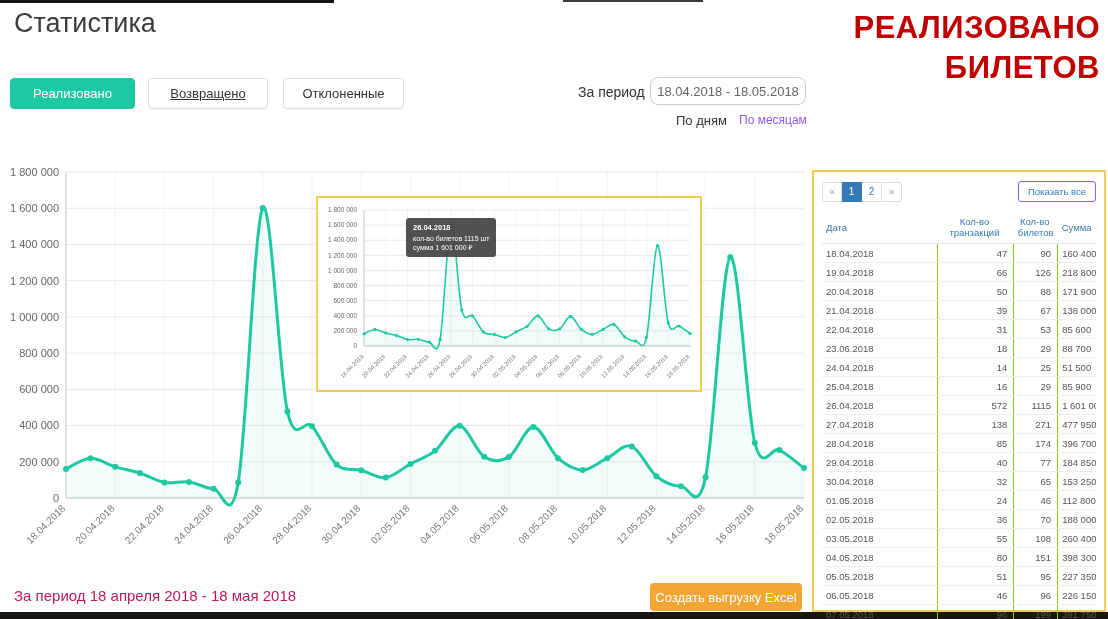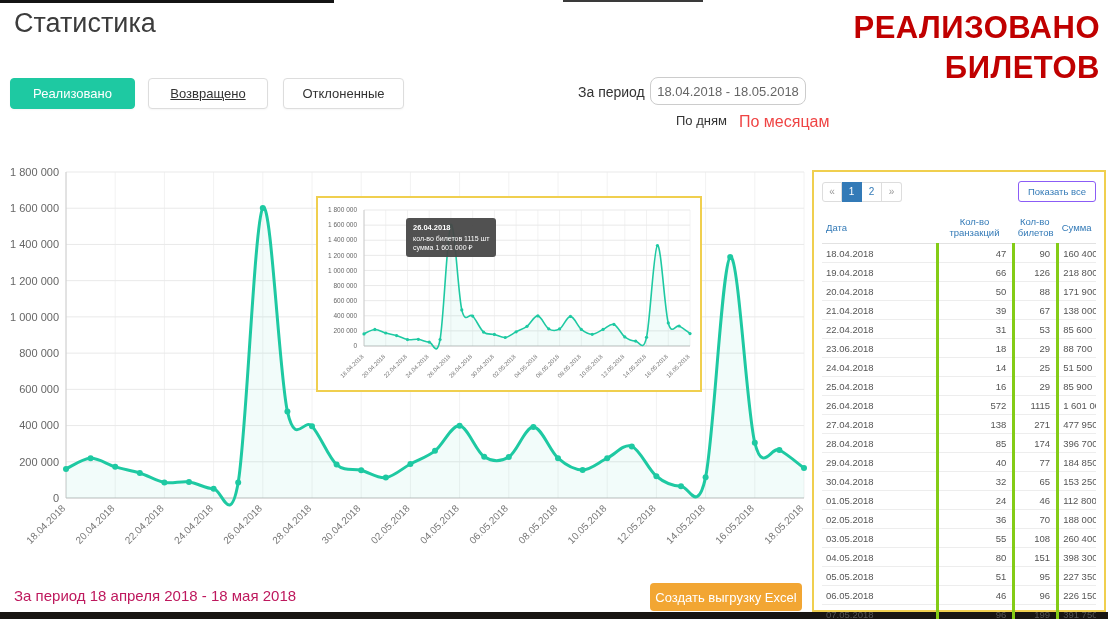--- a/index.html
+++ b/index.html
@@ -25,21 +25,21 @@
   #tab-realizovano { left:10px; width:125px; background:#1ec9a2; border-color:#1ec9a2; color:#fff; }
   #tab-vozvrascheno { left:148px; width:120px;text-decoration:underline; }
   #tab-otklonennye { left:283px; width:121px; }
 
   
   #period-label { position:absolute; left:578px; top:84px; font-size:14px; color:#333; }
   #period-input { position:absolute; left:650px; top:77px; width:156px; height:28px;
                   border:1px solid #ccc; border-radius:8px; text-align:center; font-size:13px;
                   color:#666; font-family:"Liberation Sans",sans-serif; background:#fff; }
   #by-days { position:absolute; left:676px; top:113px; font-size:13px; color:#333; cursor:pointer; }
-  #by-months { position:absolute; left:739px; top:113px; font-size:16px; color:#ef4444; cursor:pointer; }
+  #by-months { position:absolute; left:739px; top:113px; font-size:12px; color:#8b5cf6; cursor:pointer; }
 
   
   #main-chart { position:absolute; left:0; top:150px; }
 
   
   #inset { position:absolute; left:316px; top:196px; width:386px; height:196px;
            background:#fff; border:2px solid #f0cf4f; z-index:5; }
   #inset-chart { position:absolute; left:0; top:0; }
   #inset-tooltip { position:absolute; left:88px; top:20px; background:rgba(72,72,72,.95);
                    border-radius:3px; padding:5px 7px; color:#fff; z-index:6; }
@@ -68,21 +68,21 @@
   #data-table { width:100%; border-collapse:collapse; margin-top:9px; table-layout:fixed; }
   #data-table th { color:#337ab7; font-size:9.5px; font-weight:400; padding:5px 6px 5px 4px;
                    border-bottom:1px solid #e2e2e2; text-align:center; cursor:pointer; }
   #data-table th:first-child { text-align:left; width:42%; }
   #data-table th:nth-child(2) { width:28%; }
   #data-table th:nth-child(3) { width:16%; }
   #data-table th:nth-child(4) { width:14%;margin-left:28px; }
   #data-table td { font-size:9.5px; color:#555; padding:3.5px 6px 3.5px 4px;
                    border-bottom:1px solid #ededed; text-align:right; white-space:nowrap; overflow:hidden; }
   #data-table td:first-child { text-align:left; }
-  #data-table td + td { border-left:3px solid #84cc16; }
+  #data-table td + td { border-left:1px solid #84cc16; }
 </style>
 </head>
 <body>
 
 <div id="stage">
   <div id="edge-top-left" class="edge-bar"></div>
   <div id="edge-top-mid" class="edge-bar"></div>
   <div id="edge-bottom" class="edge-bar"></div>
 
   <h1 id="page-title">Статистика</h1>

